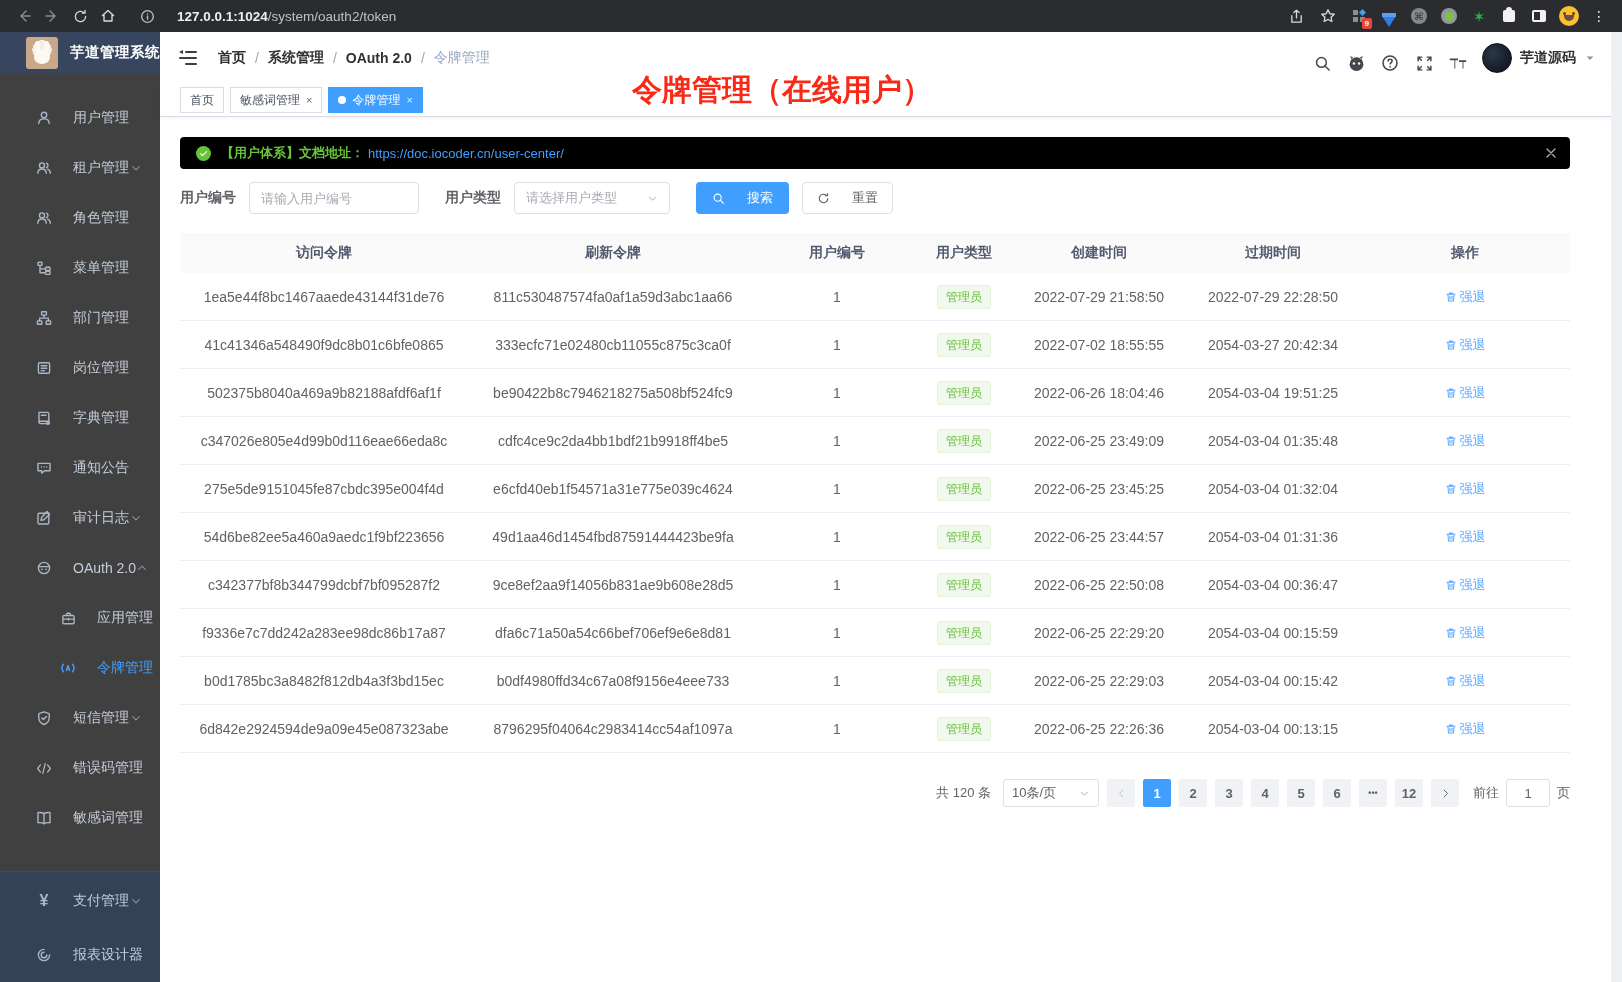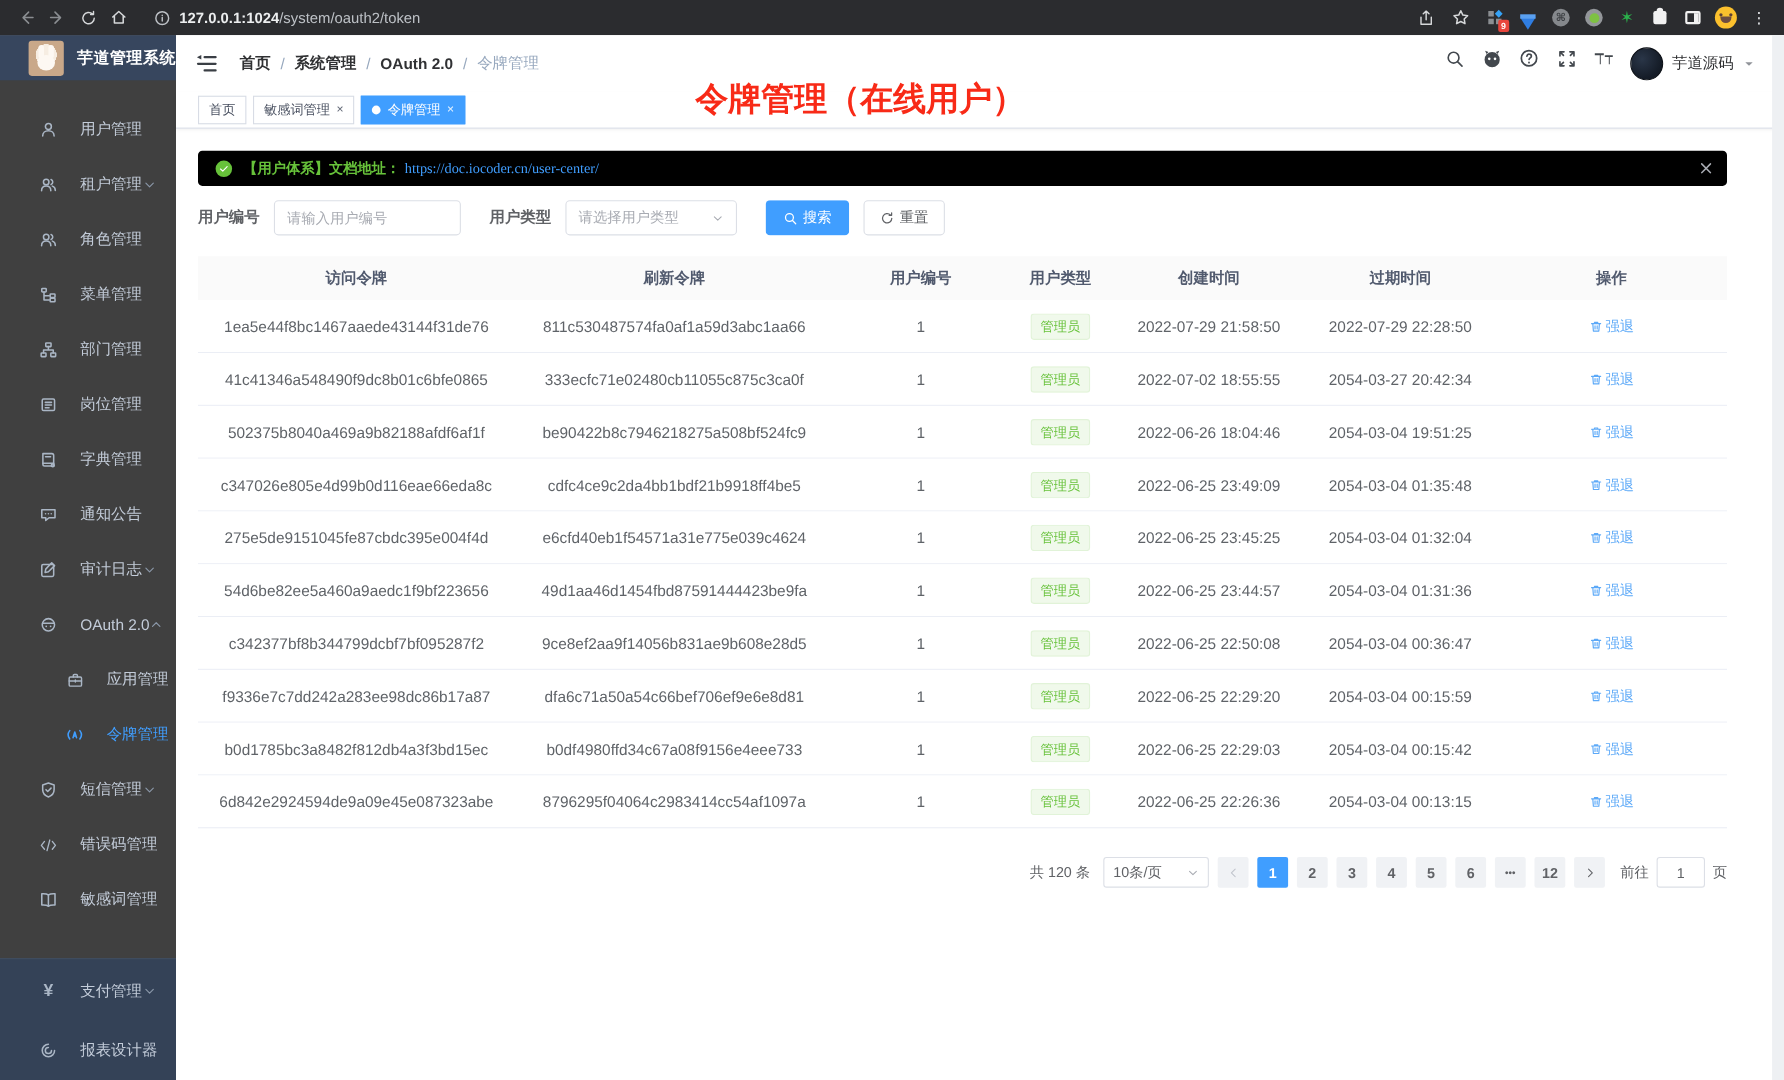--- a/index.html
+++ b/index.html
@@ -6,21 +6,21 @@
   html,body { width:1622px; height:982px; overflow:hidden; }
   body { font-family:"Liberation Sans","DejaVu Sans",sans-serif; background:#fff; }
   svg { display:block; }
   .stk { stroke:currentColor; fill:none; stroke-width:1.4; stroke-linecap:round; stroke-linejoin:round; }
 
   
   .browser-bar { height:32px; background:#2b2c2f; display:flex; align-items:center; padding:0 10px; color:#dadce0; }
   .bico { width:28px; height:24px; display:flex; align-items:center; justify-content:center; color:#d6d8da; cursor:pointer; }
   .bico.dim { color:#8a8d91; }
   .url-zone { display:flex; align-items:center; margin-left:18px; flex:1; }
-  .url-text { font-size:13.5px; margin-left:8px; color:#bdc1c6; }
+  .url-text { font-size:13.5px; margin-left:22px; color:#bdc1c6; }
   .url-text b { color:#eceeef; font-weight:700; }
   .bb-right { display:flex; align-items:center; gap:4px; }
   .ext { position:relative; width:26px; height:24px; display:flex; align-items:center; justify-content:center; }
   .badge9 { position:absolute; right:0; bottom:-1px; background:#e8453c; color:#fff; font-size:8px; padding:1px 3px; border-radius:2px; font-weight:700; }
   .blocks { position:relative; width:13px; height:13px; }
   .blocks i { position:absolute; width:5px; height:5px; background:#8b8e92; }
   .blocks i:nth-child(1){left:0;top:0;} .blocks i:nth-child(2){left:0;top:7px;} .blocks i:nth-child(3){left:7px;top:7px;}
   .blocks i.bluep { left:7px; top:0; background:#35a3f7; transform:rotate(45deg); }
   .gem { width:0; height:0; border-left:7px solid transparent; border-right:7px solid transparent; border-top:11px solid #2f7de1; position:relative; }
   .gem:before { content:""; position:absolute; left:-7px; top:-14px; width:14px; height:4px; background:#5aa0f0; }
@@ -59,50 +59,50 @@
   .glyph-icon { font-size:13px; font-weight:700; font-family:"Liberation Sans",sans-serif; }
 
   
   .main { flex:1; position:relative; background:#fff; }
   .navbar { height:52px; display:flex; align-items:center; padding:0 26px 0 18px; }
   .hamburger { width:22px; height:20px; color:#3a3f45; cursor:pointer; display:flex; align-items:center; }
   .breadcrumb { display:flex; align-items:center; margin-left:18px; font-size:14px; gap:9px; }
   .crumb { color:#303133; font-weight:600; cursor:pointer; }
   .crumb-sep { color:#97a8be; font-weight:400; }
   .crumb.last { color:#97a8be; font-weight:400; cursor:default; }
-  .nav-right { margin-left:auto; display:flex; align-items:flex-start; gap:14px; }
+  .nav-right { margin-left:auto; display:flex; align-items:flex-end; gap:14px;font-weight:bold; }
   .nico { width:20px; height:20px; color:#43484e; cursor:pointer; display:flex; align-items:center; justify-content:center; }
   .avatar-wrap { display:flex; align-items:center; gap:8px; cursor:pointer; }
   .avatar { width:30px; height:30px; border-radius:50%; background:radial-gradient(circle at 35% 35%, #2a3648, #141b26 70%); border:1px solid #0d1117; }
   .user-name { font-size:14px; color:#303133; }
 
   .tabs-bar { height:33px; border-bottom:1px solid #d8dce5; box-shadow:0 1px 3px rgba(0,0,0,.06); display:flex; align-items:center; padding:0 20px; gap:6px; }
   .tab { height:26px; display:inline-flex; align-items:center; padding:0 9px; border:1px solid #d8dce5; background:#fff; color:#495060; font-size:12px; cursor:pointer; gap:6px; }
   .tab .dot { width:8px; height:8px; border-radius:50%; background:#fff; display:none; }
   .tab.active { background:#409eff; border-color:#409eff; color:#fff; }
   .tab.active .dot { display:inline-block; }
   .tab .tclose { font-size:11px; line-height:1; opacity:.85; }
 
   .annotation { position:absolute; left:472px; top:38px; font-size:30px; font-weight:700; white-space:nowrap; z-index:5; }
 
   .content { padding:20px 20px 0 20px; }
   .alert-banner { width:1390px; height:32px; background:#000000; border-radius:4px; display:flex; align-items:center; padding:0 16px; position:relative; }
   .alert-check { width:15px; height:15px; border-radius:50%; background:#67c23a; display:flex; align-items:center; justify-content:center; margin-right:10px; flex-shrink:0; }
   .alert-text { font-size:13px; color:#67c23a; font-weight:600; }
-  .alert-link { font-size:13px; color:#409eff; margin-left:4px; text-decoration:none; cursor:pointer;font-family:Liberation Serif, serif; }
+  .alert-link { font-size:13px; color:#409eff; margin-left:4px; text-decoration:none; cursor:pointer; }
   .alert-close { position:absolute; right:14px; color:#a8abb2; cursor:pointer; width:10px; height:10px; }
 
   .filter-row { display:flex; align-items:center; margin-top:13px; height:32px; }
   .f-label { font-size:14px; color:#606266; font-weight:700; margin-right:13px; }
   .f-input { width:170px; height:32px; border:1px solid #dcdfe6; border-radius:4px; padding:0 11px; font-size:13px; color:#606266; font-family:inherit; outline:none; }
   .f-input::placeholder { color:#a8abb2; }
   .f-select { width:156px; height:32px; border:1px solid #dcdfe6; border-radius:4px; padding:0 11px; font-size:13px; color:#a8abb2; display:flex; align-items:center; justify-content:space-between; cursor:pointer; background:#fff; }
   .f-select .chev { color:#a8abb2; }
   .gap24 { width:26px; } .gap12 { width:13px; }
-  .btn { height:32px; border-radius:4px; font-size:13px; display:inline-flex; align-items:center; justify-content:center; gap:5px; cursor:pointer; border:1px solid transparent; font-family:inherit; }
+  .btn { height:32px; border-radius:4px; font-size:13px; display:inline-flex; align-items:center; justify-content:center; gap:22px; cursor:pointer; border:1px solid transparent; font-family:inherit; }
   .btn-primary { background:#409eff; color:#fff; padding:0 15px; }
   .btn-plain { background:#fff; color:#606266; border-color:#dcdfe6; padding:0 14px; }
 
   
   .table { margin-top:19px; width:1390px; font-size:14px; color:#5f6368; }
   .t-head, .t-row { display:grid; grid-template-columns:288px 290px 158px 96px 174px 174px 210px; align-items:center; }
   .t-head { background:#fafafa; height:40px; color:#515a6e; font-weight:700; }
   .t-cell { text-align:center; white-space:nowrap; overflow:hidden; }
   .t-row { height:48px; border-bottom:1px solid #ebeef5; background:#fff; }
   .tag-green { display:inline-block; background:#f0f9eb; border:1px solid #e1f3d8; color:#67c23a; font-size:12px; line-height:1; padding:5px 8px; border-radius:3px; }

